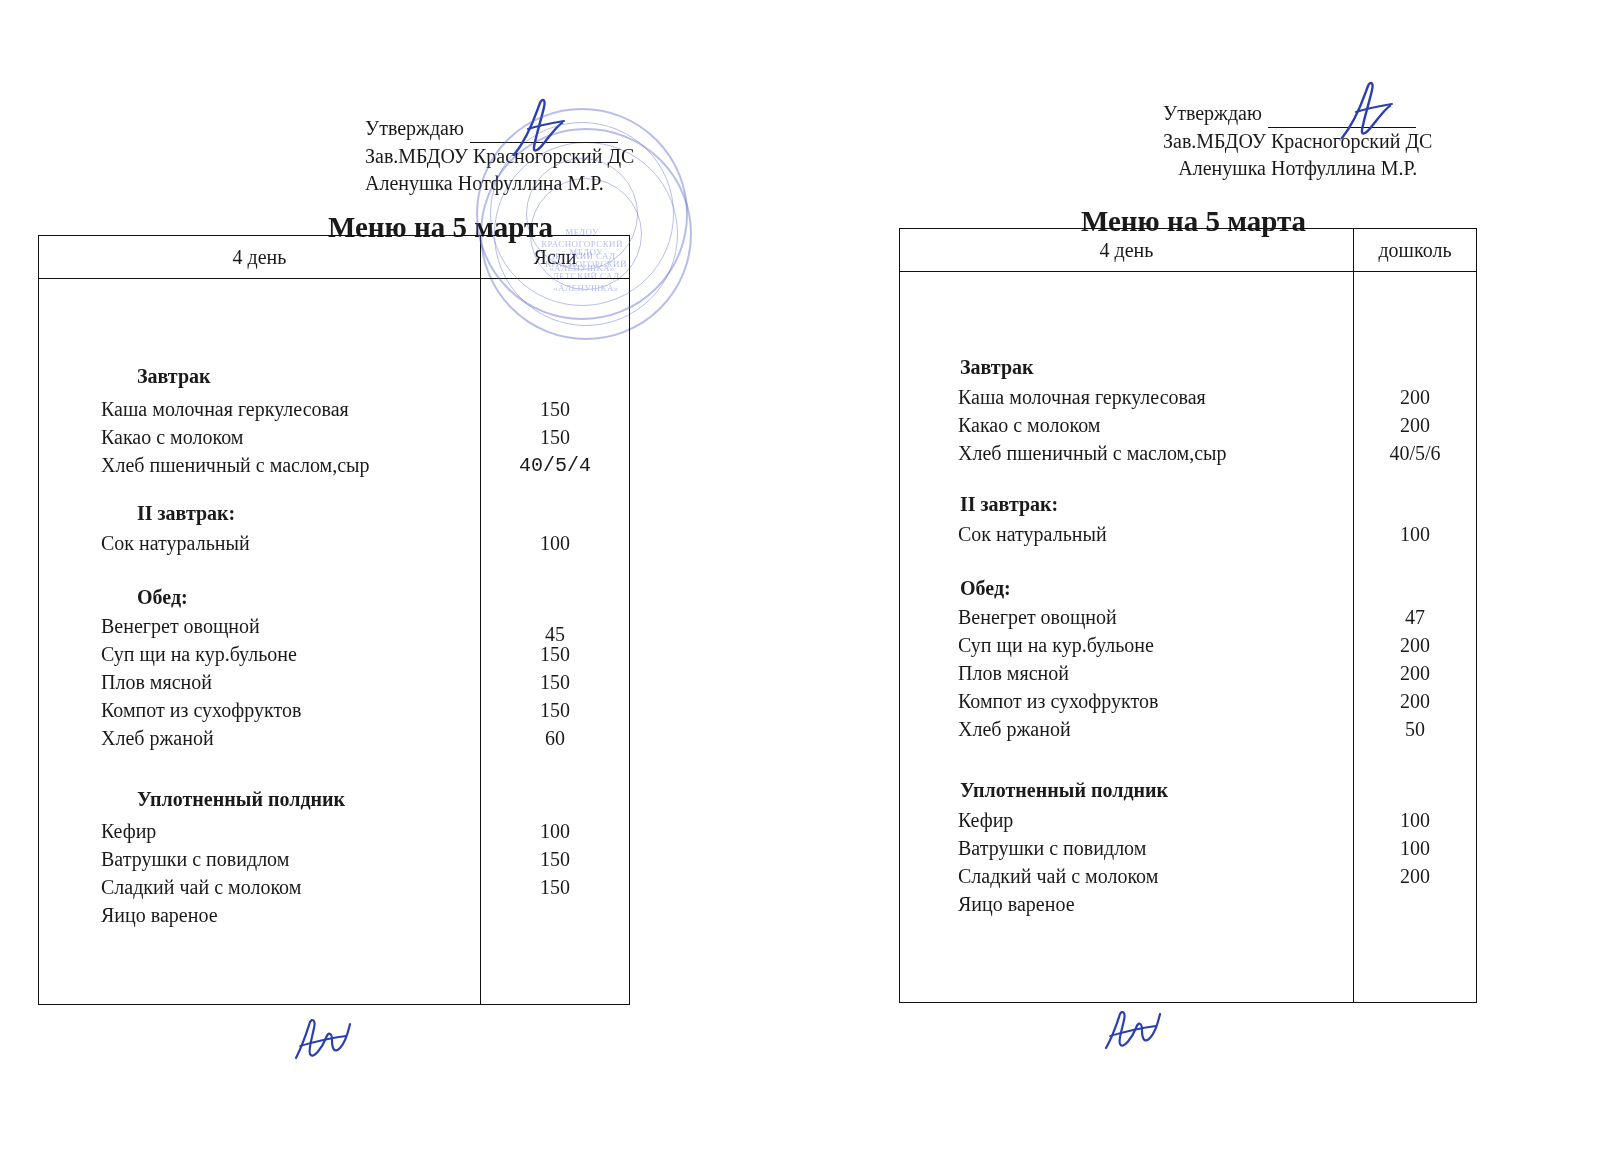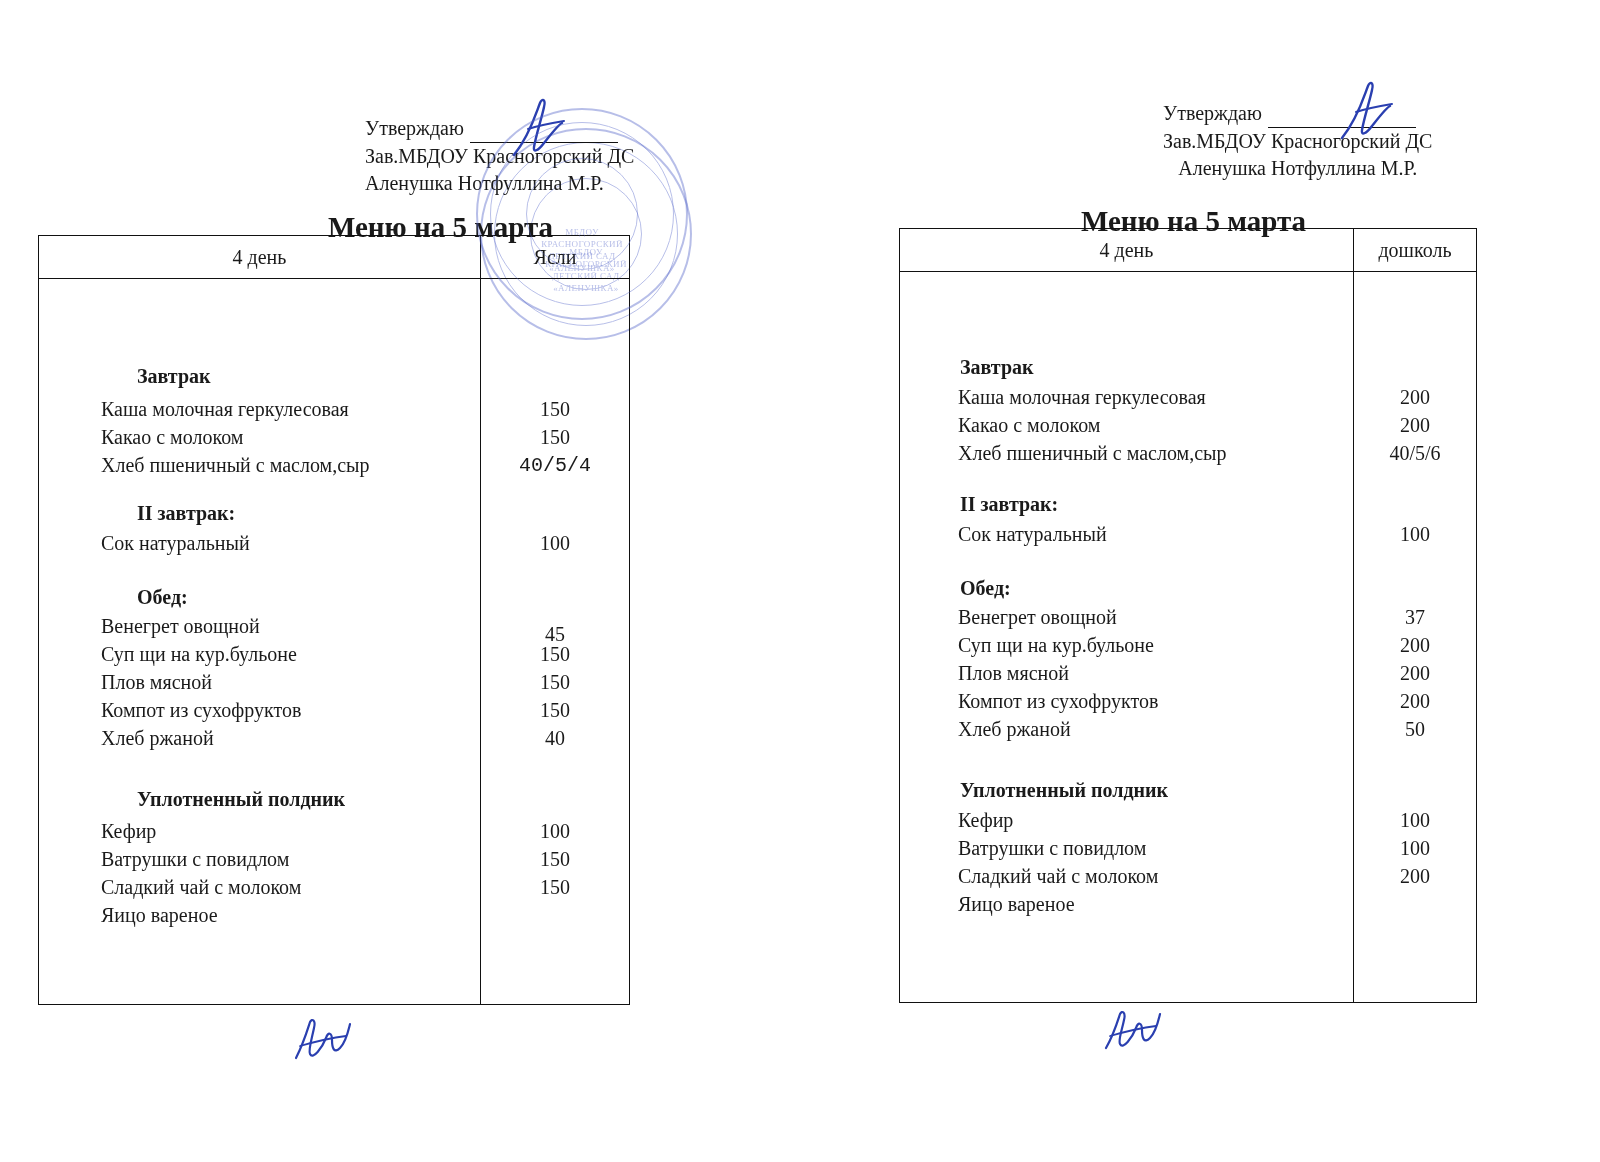--- a/index.html
+++ b/index.html
@@ -245,21 +245,21 @@
       </div>
       <div class="col-qty">
         <div class="abs qty" style="top:119px;">150</div>
         <div class="abs qty" style="top:147px;">150</div>
         <div class="abs qty" style="top:175px;font-family:Liberation Mono, monospace;">40/5/4</div>
         <div class="abs qty" style="top:253px;">100</div>
         <div class="abs qty" style="top:344px;">45</div>
         <div class="abs qty" style="top:364px;">150</div>
         <div class="abs qty" style="top:392px;">150</div>
         <div class="abs qty" style="top:420px;">150</div>
-        <div class="abs qty" style="top:448px;">40</div>
+        <div class="abs qty" style="top:448px;">60</div>
         <div class="abs qty" style="top:541px;">100</div>
         <div class="abs qty" style="top:569px;">150</div>
         <div class="abs qty" style="top:597px;">150</div>
         <div class="abs qty" style="top:625px;"></div>
       </div>
     </div>
   </div>
 
 
   <svg class="scribble" style="left:290px; top:1016px;" width="70" height="52" viewBox="0 0 70 52">
@@ -318,21 +318,21 @@
         <div class="abs item" style="top:537px;">Кефир</div>
         <div class="abs item" style="top:565px;">Ватрушки с повидлом</div>
         <div class="abs item" style="top:593px;">Сладкий чай с молоком</div>
         <div class="abs item" style="top:621px;">Яицо вареное</div>
       </div>
       <div class="col-qty">
         <div class="abs qty" style="top:114px;">200</div>
         <div class="abs qty" style="top:142px;">200</div>
         <div class="abs qty" style="top:170px;">40/5/6</div>
         <div class="abs qty" style="top:251px;">100</div>
-        <div class="abs qty" style="top:334px;">37</div>
+        <div class="abs qty" style="top:334px;">47</div>
         <div class="abs qty" style="top:362px;">200</div>
         <div class="abs qty" style="top:390px;">200</div>
         <div class="abs qty" style="top:418px;">200</div>
         <div class="abs qty" style="top:446px;">50</div>
         <div class="abs qty" style="top:537px;">100</div>
         <div class="abs qty" style="top:565px;">100</div>
         <div class="abs qty" style="top:593px;">200</div>
         <div class="abs qty" style="top:621px;"></div>
       </div>
     </div>

